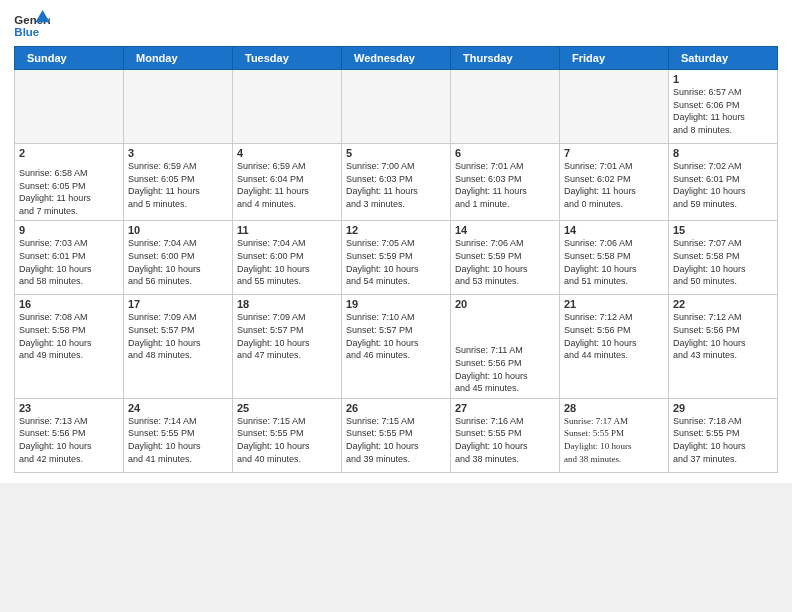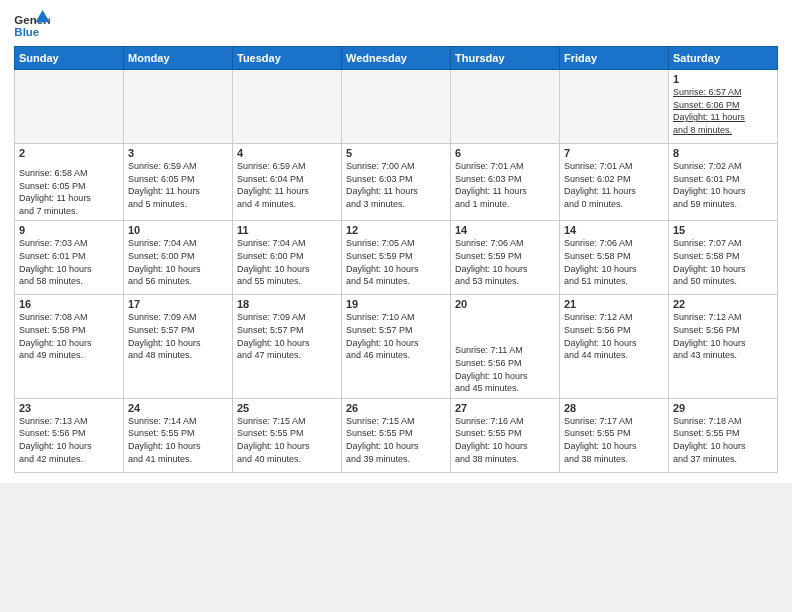--- a/index.html
+++ b/index.html
@@ -46,21 +46,21 @@
     .calendar {
       width: 100%;
       border-collapse: collapse;
       table-layout: fixed;
     }
     .calendar th {
       background: #1a73c8;
       color: #fff;
       font-size: 11px;
       font-weight: bold;
-      padding: 5px 4px;
+      padding: 5px 12px;
       text-align: left;
       border: 1px solid #0d5fa3;
     }
     .calendar td {
       vertical-align: top;
       border: 1px solid #ccc;
       padding: 3px 4px;
       font-size: 9.5px;
       color: #333;
       height: 74px;
@@ -117,21 +117,21 @@
     <tbody id="calendar-body">
     <tr>
           <td class="empty"></td>
           <td class="empty"></td>
           <td class="empty"></td>
           <td class="empty"></td>
           <td class="empty"></td>
           <td class="empty"></td>
           <td>
             <span class="day-num">1</span>
-            <div class="day-info" style="white-space: pre-line; text-decoration: underline;">Sunrise: 6:57 AM
+            <div class="day-info" style="white-space: pre-line;">Sunrise: 6:57 AM
 Sunset: 6:06 PM
 Daylight: 11 hours
 and 8 minutes.</div>
           </td>
         </tr>
         <tr>
           <td>
             <span class="day-num">2</span>
             <div class="day-info" style="white-space: pre-line; margin-top: 8px;">Sunrise: 6:58 AM
 Sunset: 6:05 PM
@@ -314,21 +314,21 @@
           </td>
           <td>
             <span class="day-num">27</span>
             <div class="day-info" style="white-space: pre-line;">Sunrise: 7:16 AM
 Sunset: 5:55 PM
 Daylight: 10 hours
 and 38 minutes.</div>
           </td>
           <td>
             <span class="day-num">28</span>
-            <div class="day-info" style="white-space: pre-line;">Sunrise: 7:17 AM
+            <div class="day-info" style="white-space: pre-line; font-family: Liberation Serif, serif;">Sunrise: 7:17 AM
 Sunset: 5:55 PM
 Daylight: 10 hours
 and 38 minutes.</div>
           </td>
           <td>
             <span class="day-num">29</span>
             <div class="day-info" style="white-space: pre-line;">Sunrise: 7:18 AM
 Sunset: 5:55 PM
 Daylight: 10 hours
 and 37 minutes.</div>

